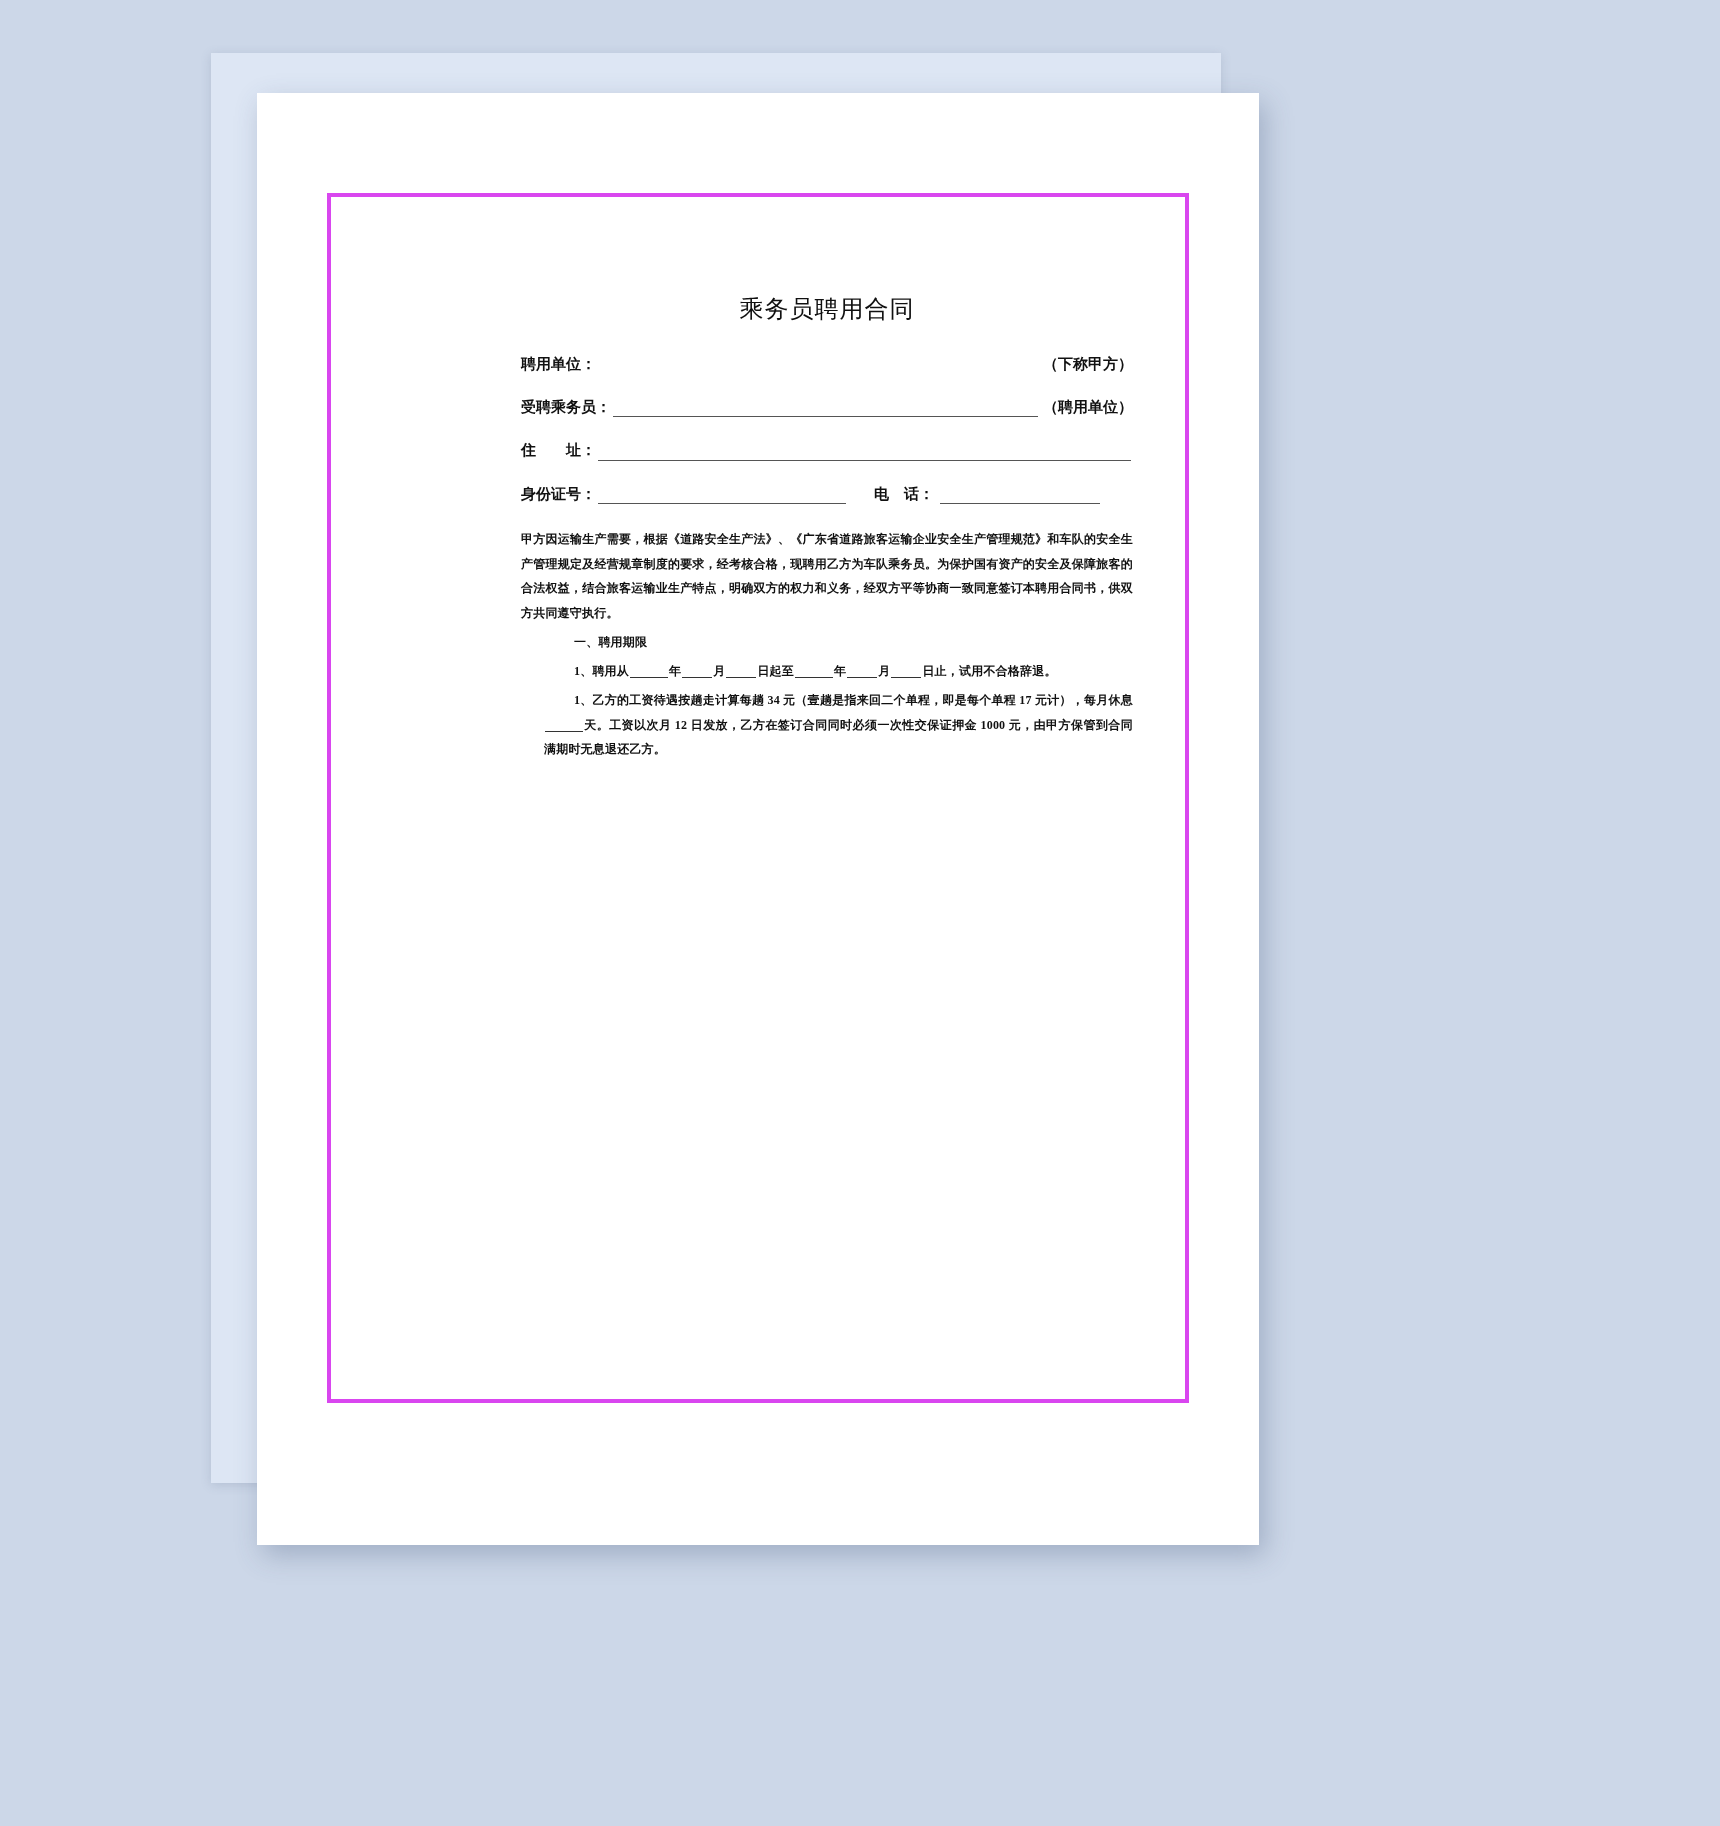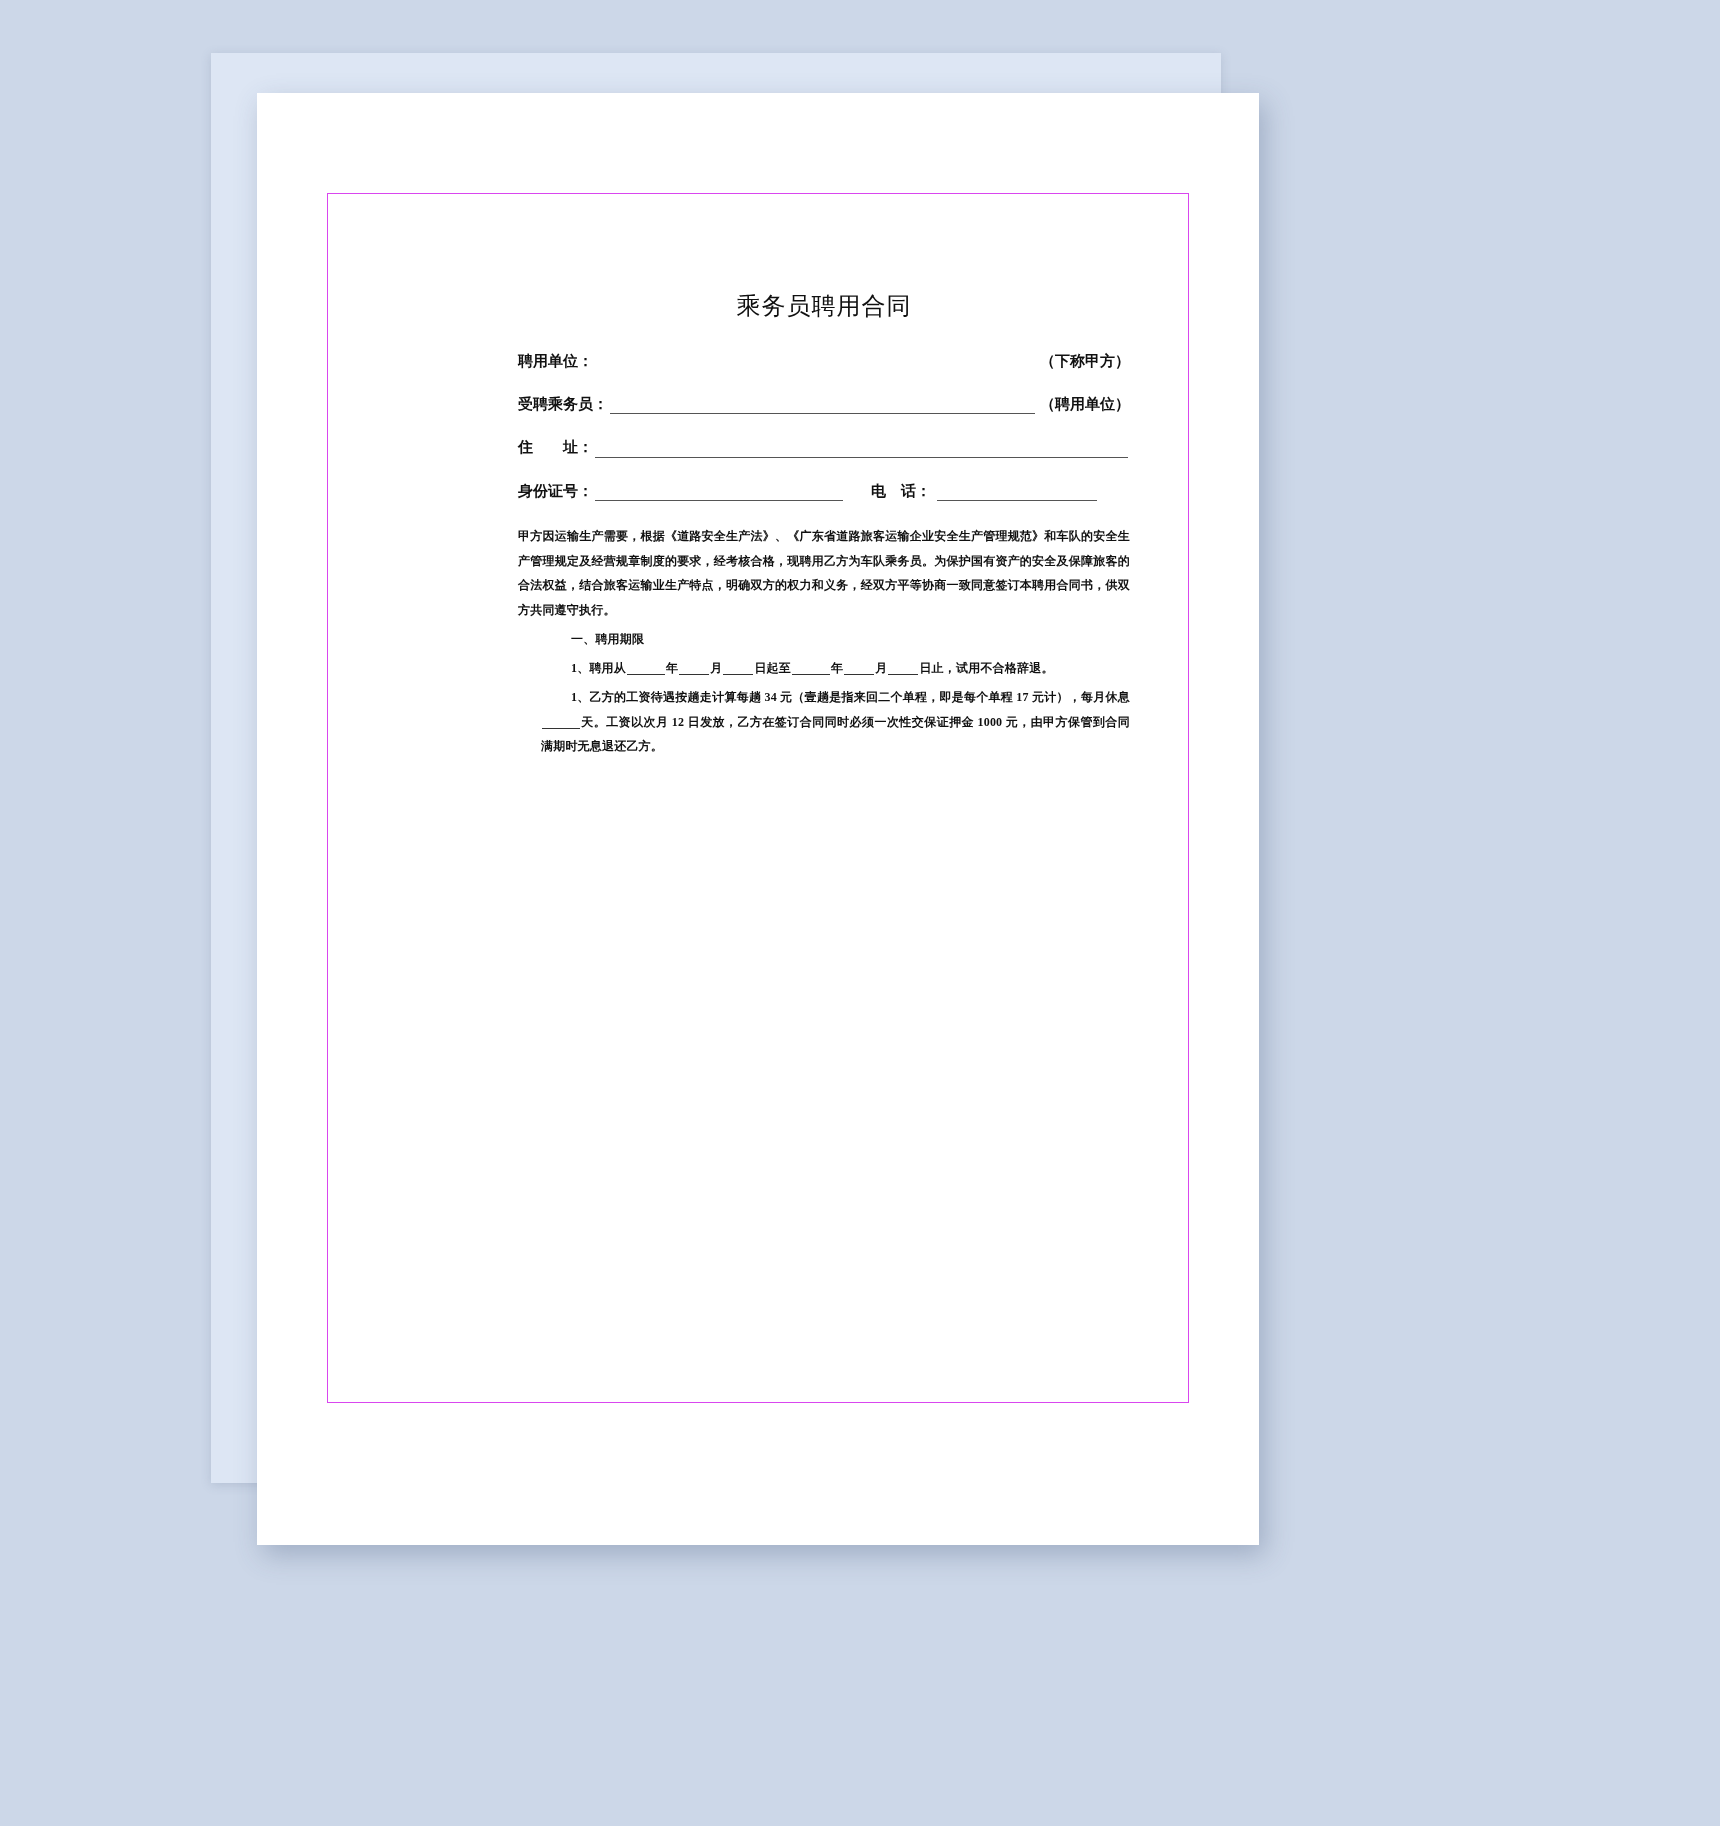--- a/index.html
+++ b/index.html
@@ -41,21 +41,21 @@
     box-shadow: 6px 10px 26px rgba(60, 80, 115, 0.30);
   }
 
   
   .page-frame {
     position: absolute;
     left: 70px;
     top: 100px;
     width: 862px;
     height: 1210px;
-    border: 1px solid #d946ef;
+    border: 4px solid #d946ef;
     box-sizing: border-box;
   }
 
   .doc-body {
     position: absolute;
     left: 190px;
     top: 98px;
     width: 612px;
   }
 

